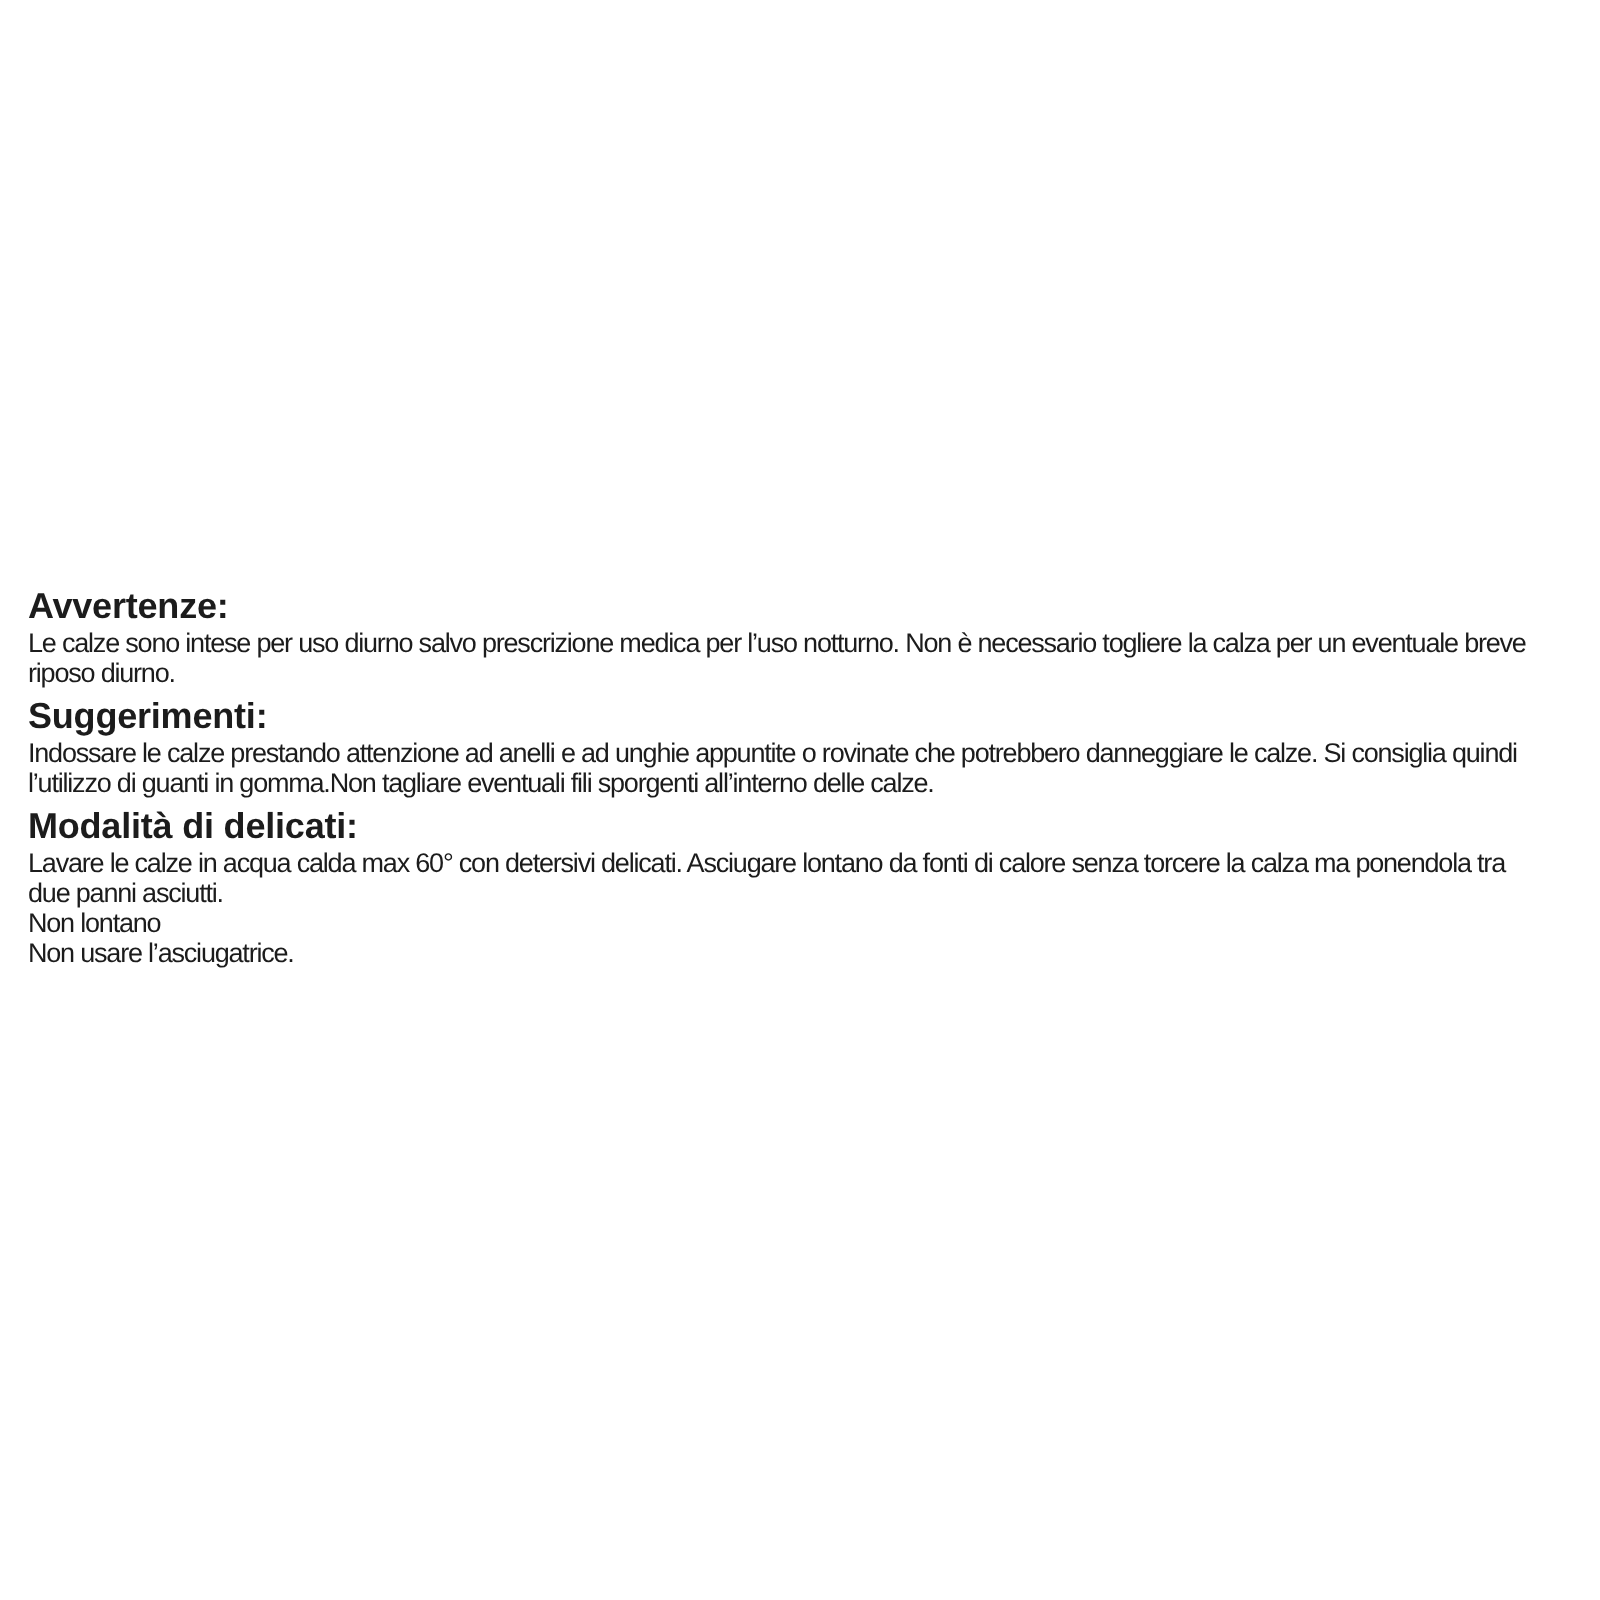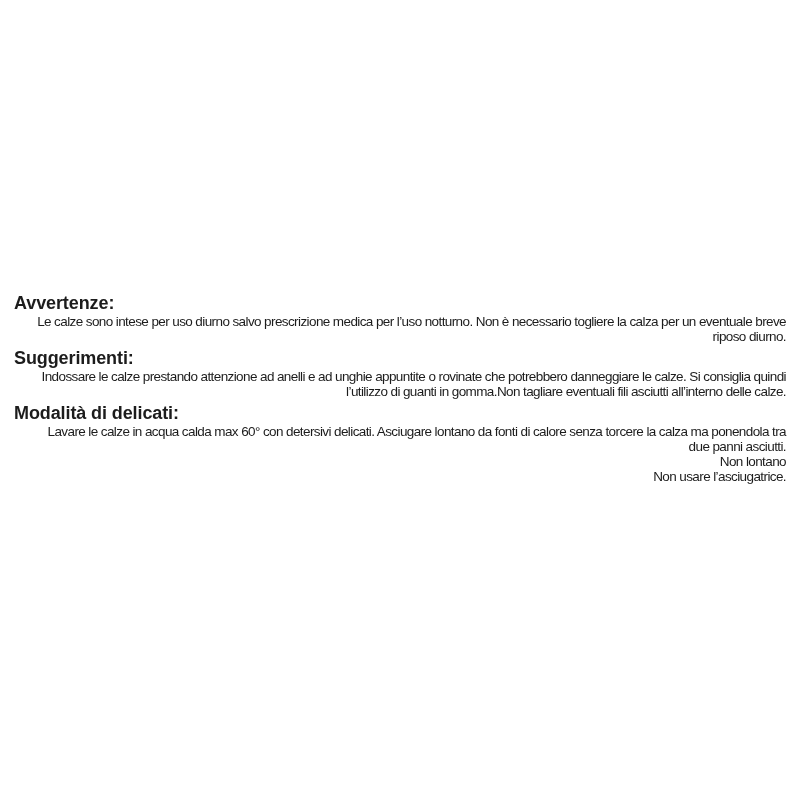--- a/index.html
+++ b/index.html
@@ -32,35 +32,34 @@
     font-weight: bold;
     letter-spacing: -0.1px;
     margin: 7px 0 3px 0;
     white-space: nowrap;
   }
   .line {
     font-size: 13.5px;
     line-height: 15px;
     letter-spacing: -0.6px;
     white-space: nowrap;
-    text-align: right;
   }
 </style>
 </head>
 <body style="color: rgb(28, 28, 28); background: rgb(255, 255, 255);">
 
 <div class="doc">
 
   <div class="heading">Avvertenze:</div>
   <div class="line">Le calze sono intese per uso diurno salvo prescrizione medica per l’uso notturno. Non è necessario togliere la calza per un eventuale breve</div>
   <div class="line">riposo diurno.</div>
 
   <div class="heading">Suggerimenti:</div>
   <div class="line">Indossare le calze prestando attenzione ad anelli e ad unghie appuntite o rovinate che potrebbero danneggiare le calze. Si consiglia quindi</div>
-  <div class="line">l’utilizzo di guanti in gomma.Non tagliare eventuali fili asciutti all’interno delle calze.</div>
+  <div class="line">l’utilizzo di guanti in gomma.Non tagliare eventuali fili sporgenti all’interno delle calze.</div>
 
   <div class="heading">Modalità di delicati:</div>
   <div class="line">Lavare le calze in acqua calda max 60° con detersivi delicati. Asciugare lontano da fonti di calore senza torcere la calza ma ponendola tra</div>
   <div class="line">due panni asciutti.</div>
   <div class="line">Non lontano</div>
   <div class="line">Non usare l’asciugatrice.</div>
 
 </div>
 
 </body></html>

